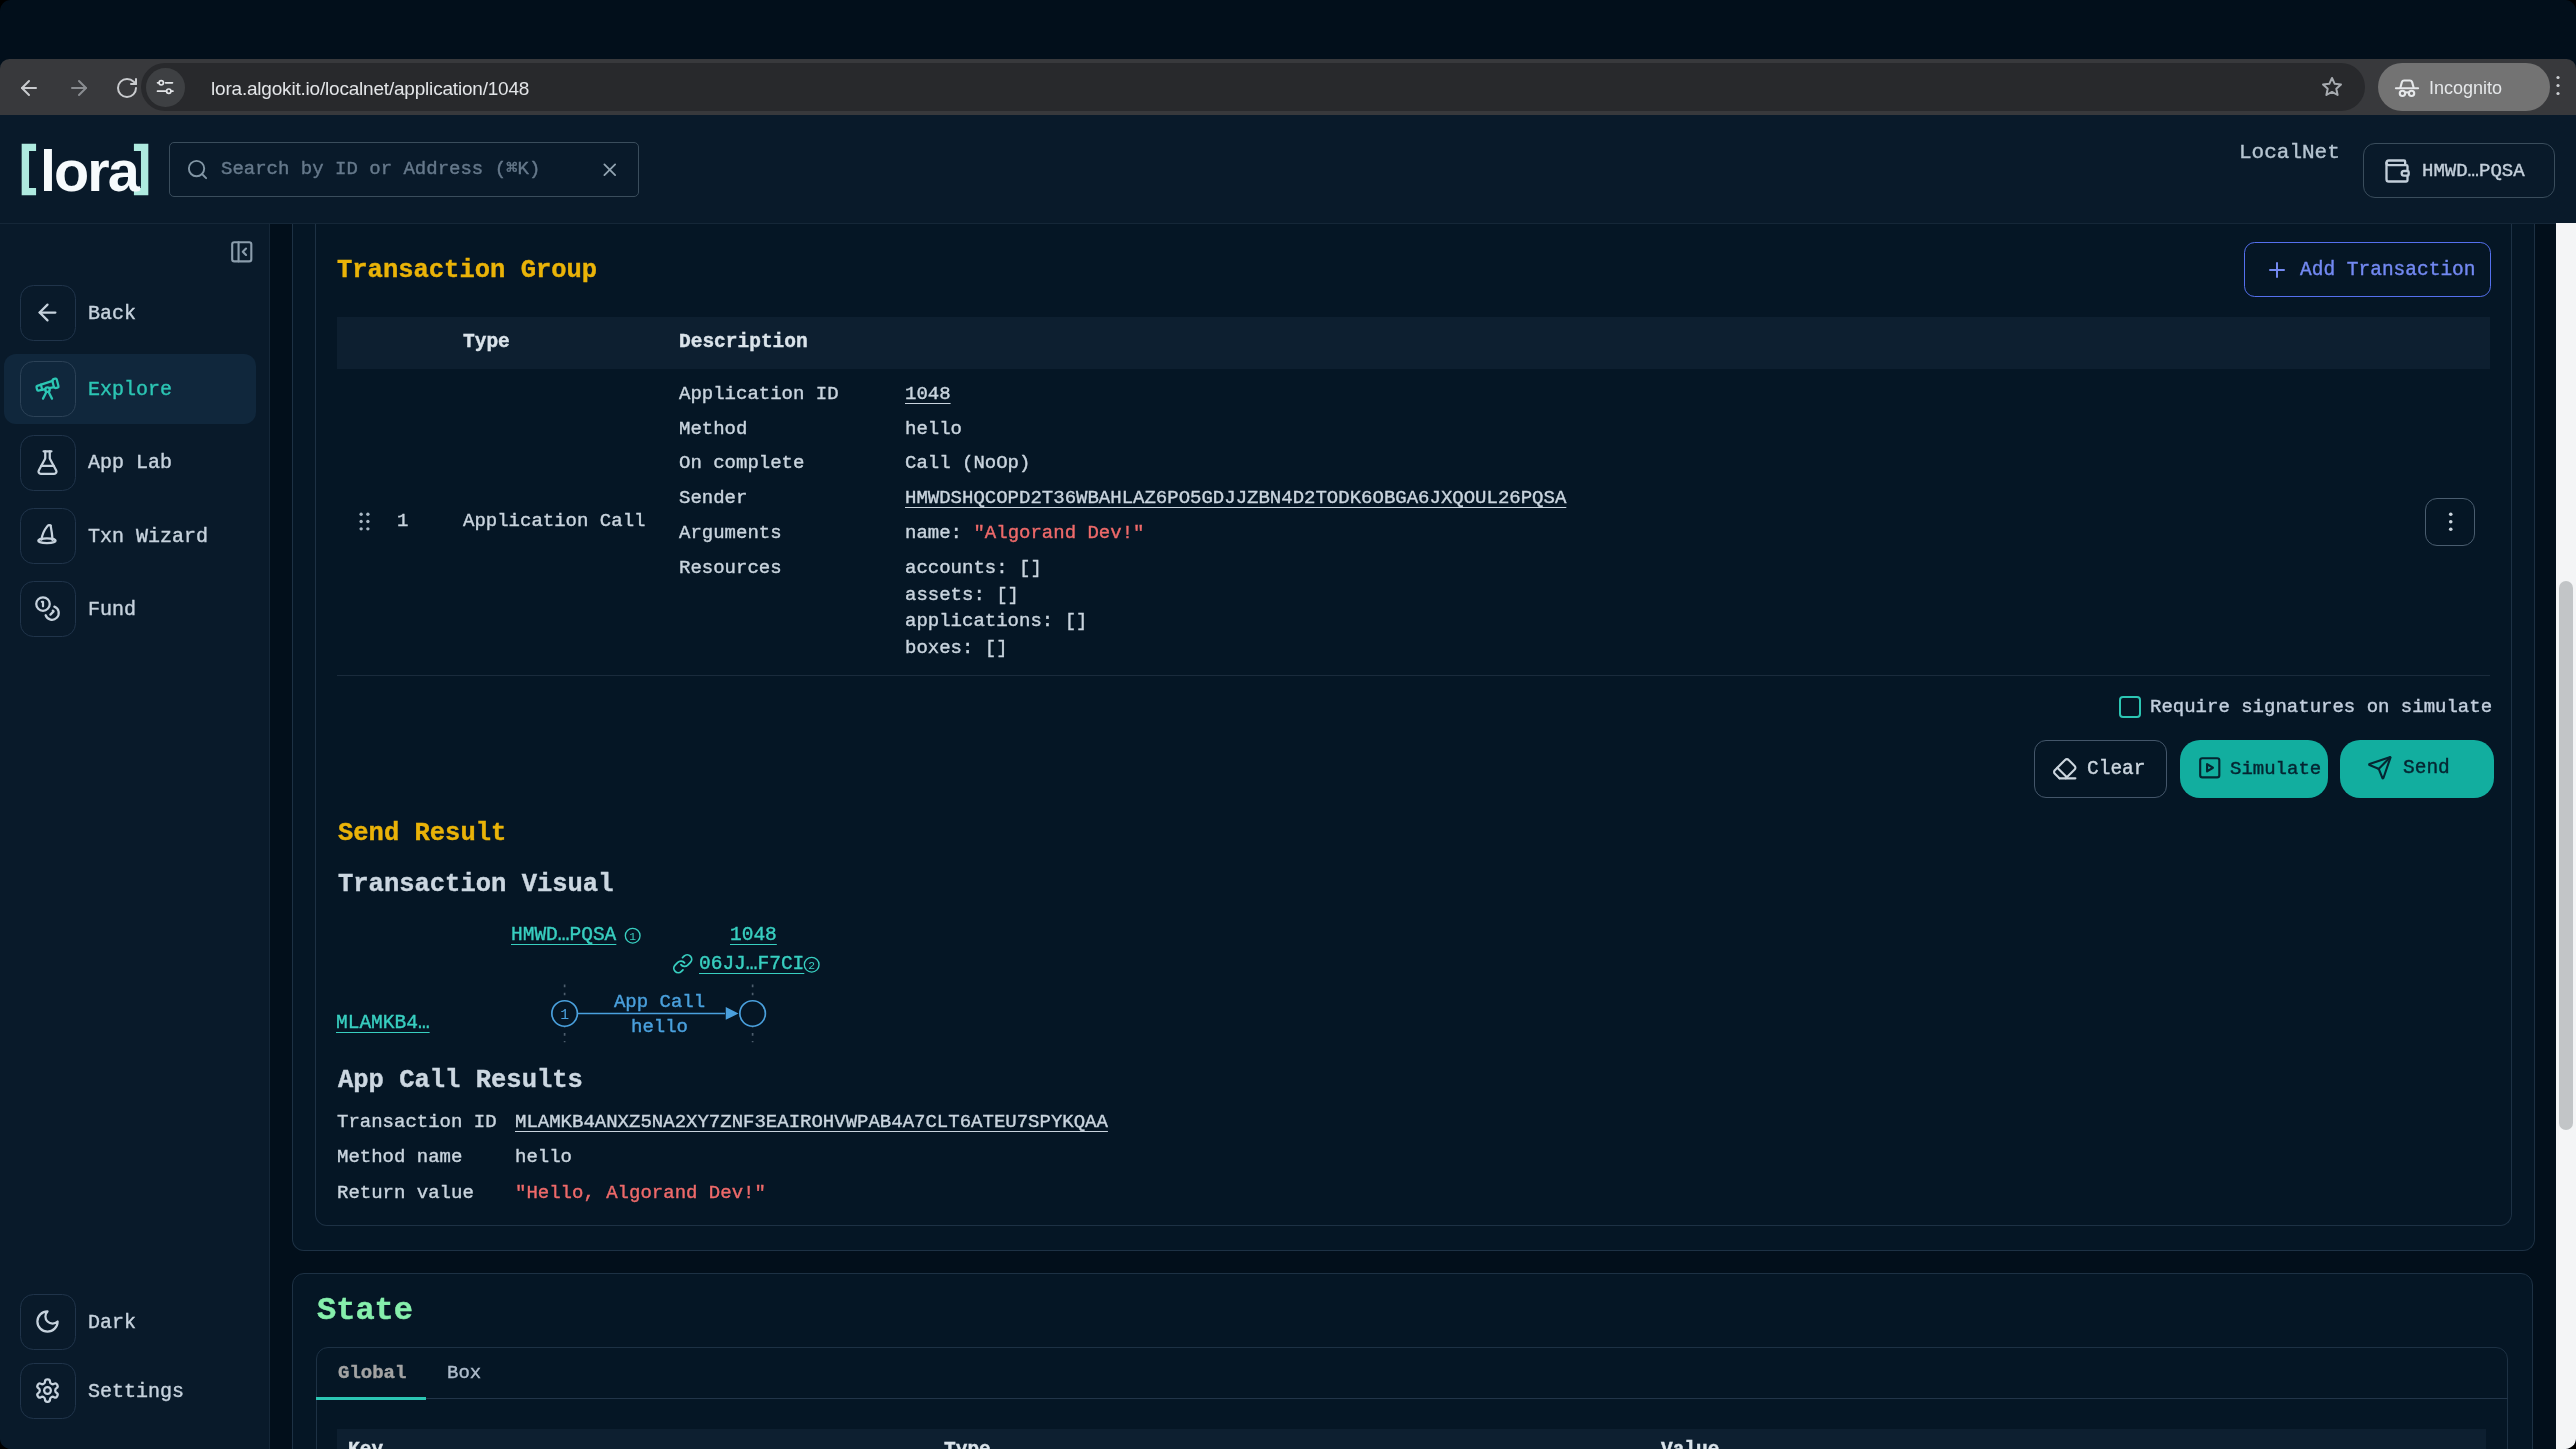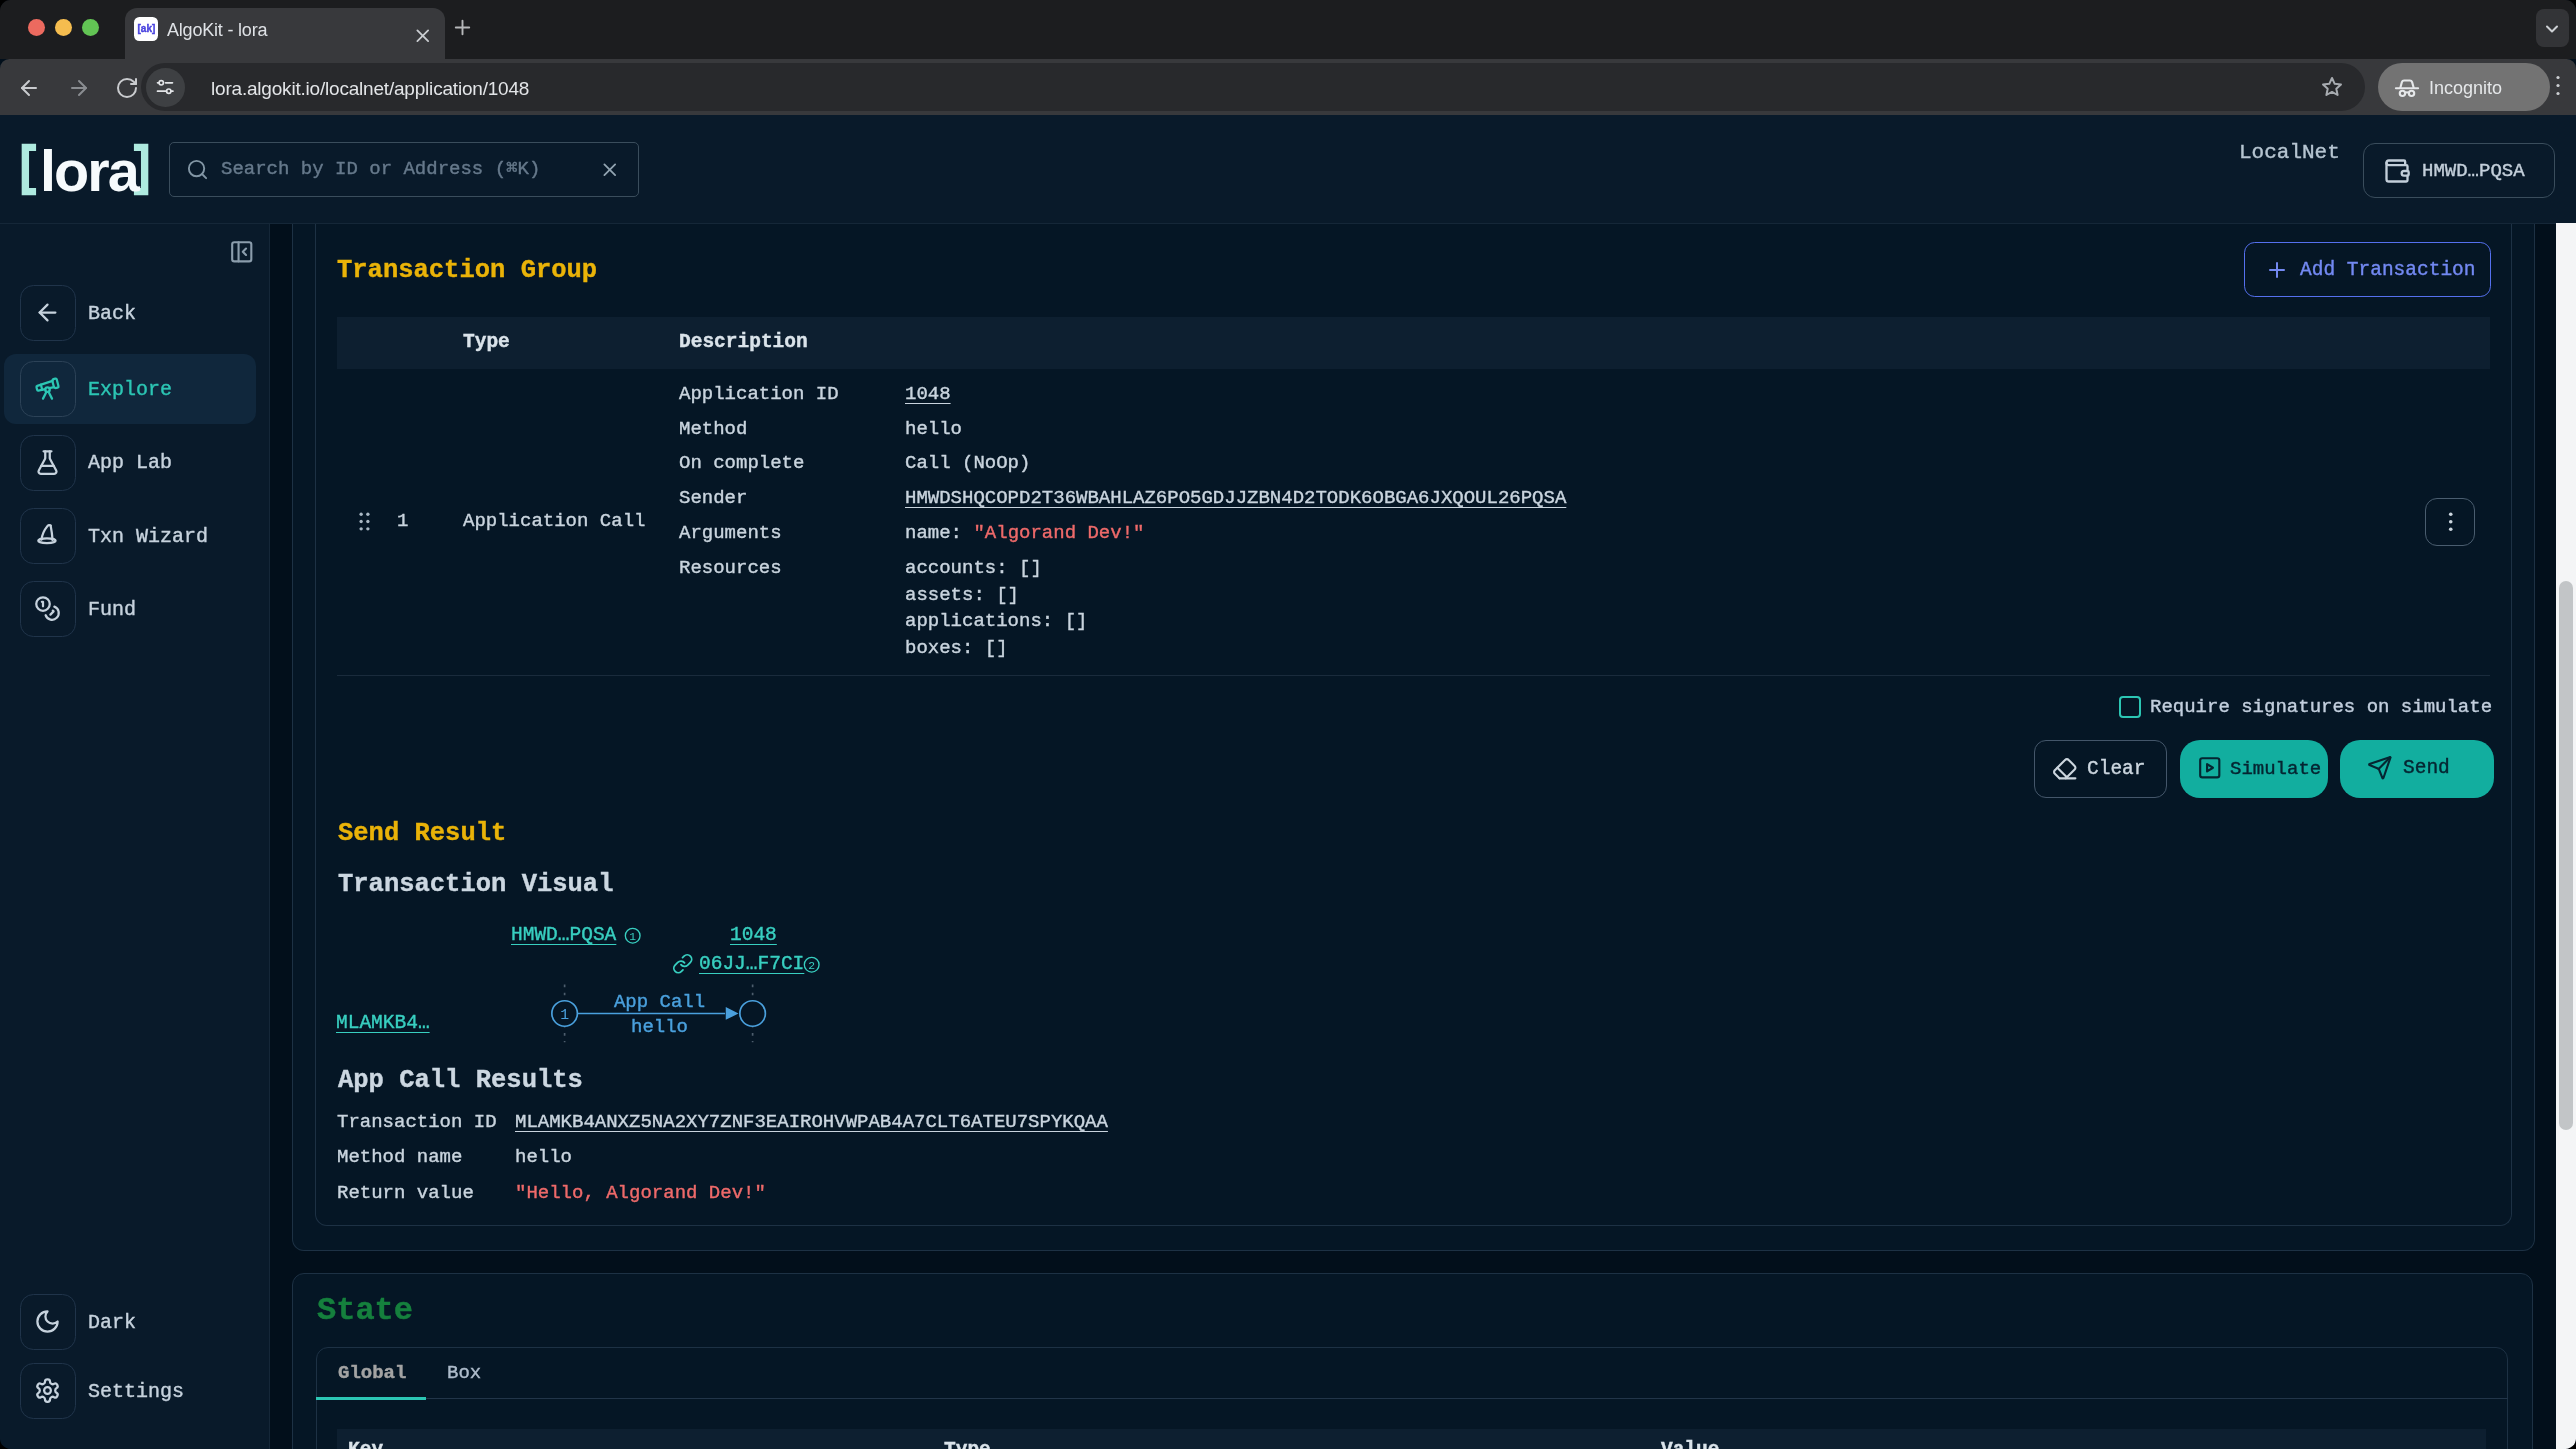--- a/index.html
+++ b/index.html
@@ -35,41 +35,20 @@
   .h2 { font-size:25.5px; font-weight:bold; color:#eab308; line-height:28px; }
   .h3 { font-size:25.5px; font-weight:bold; color:#ccd7e1; line-height:28px; }
   .lbl { font-size:19px; color:#c9d4de; line-height:23px; }
   .obtn { position:absolute; border:1.3px solid #44566a; border-radius:12px; }
   .tbtn { position:absolute; background:#12ae9f; border-radius:20px; }
 </style>
 </head>
 <body>
 <div class="win">
 
-  <div class="tabstrip">
-    <span class="light" style="left:28px;background:#ec6a5f"></span>
-    <span class="light" style="left:55px;background:#f5bd4f"></span>
-    <span class="light" style="left:82px;background:#62c454"></span>
-    <div class="tab">
-      <div class="fav">[ak]</div>
-      <div class="tabtitle">AlgoKit - lora</div>
-      <svg class="abs" style="left:287px;top:17px" width="21.5" height="21.5" viewBox="0 0 24 24" fill="none" stroke="#c9ccd0" stroke-width="2" stroke-linecap="round">
-          <path d="M18 6 6 18"></path>
-          <path d="m6 6 12 12"></path>
-        </svg>
-    </div>
-    <svg class="abs" style="left:451px;top:16px" width="23" height="23" viewBox="0 0 24 24" fill="none" stroke="#b6b8ba" stroke-width="2" stroke-linecap="round">
-        <path d="M5 12h14"></path>
-        <path d="M12 5v14"></path>
-      </svg>
-    <div class="chevbtn"></div>
-    <svg class="abs" style="left:2542px;top:19px" width="20" height="20" viewBox="0 0 24 24" fill="none" stroke="#cdd0d4" stroke-width="2.4" stroke-linecap="round" stroke-linejoin="round">
-        <path d="m6 9 6 6 6-6"></path>
-      </svg>
-  </div>
   <div class="toolbar">
     <svg class="abs" style="left:17.4px;top:17px" width="24" height="24" viewBox="0 0 24 24" fill="none" stroke="#c9cbce" stroke-width="2" stroke-linecap="round" stroke-linejoin="round">
         <path d="m12 19-7-7 7-7"></path>
         <path d="M19 12H5"></path>
       </svg>
     <svg class="abs" style="left:67px;top:17px" width="24" height="24" viewBox="0 0 24 24" fill="none" stroke="#8a8d91" stroke-width="2" stroke-linecap="round" stroke-linejoin="round">
         <path d="m12 5 7 7-7 7"></path>
         <path d="M5 12h14"></path>
       </svg>
     <svg class="abs" style="left:115px;top:17px" width="24" height="24" viewBox="0 0 24 24" fill="none" stroke="#c9cbce" stroke-width="2" stroke-linecap="round" stroke-linejoin="round">
@@ -318,21 +297,21 @@
 
     <div class="abs h3" style="left:68px;top:843px">App Call Results</div>
     <div class="abs lbl" style="left:67px;top:887px">Transaction ID</div>
     <div class="abs lbl lnk" style="left:245px;top:887px">MLAMKB4ANXZ5NA2XY7ZNF3EAIROHVWPAB4A7CLT6ATEU7SPYKQAA</div>
     <div class="abs lbl" style="left:67px;top:922px">Method name</div>
     <div class="abs lbl" style="left:245px;top:922px">hello</div>
     <div class="abs lbl" style="left:67px;top:958px">Return value</div>
     <div class="abs lbl" style="left:245px;top:958px;color:#ee6a6a">"Hello, Algorand Dev!"</div>
 
     <div class="abs" style="left:21.5px;top:1049px;width:2241px;height:402px;border:1.3px solid #1d3144;border-radius:12px;background:#051625"></div>
-    <div class="abs" style="left:47px;top:1069px;font-size:32px;font-weight:bold;color:#15803d;line-height:35px">State</div>
+    <div class="abs" style="left:47px;top:1069px;font-size:32px;font-weight:bold;color:#86efac;line-height:35px">State</div>
     <div class="abs" style="left:46px;top:1123px;width:2192px;height:335px;border:1.3px solid #1d3144;border-radius:12px 12px 0 0;background:#051625"></div>
     <div class="abs" style="left:68px;top:1138px;font-size:19px;font-weight:bold;color:#a3a3a3;line-height:23px">Global</div>
     <div class="abs" style="left:177px;top:1138px;font-size:19px;color:#aebccb;line-height:23px">Box</div>
     <div class="abs" style="left:46px;top:1174px;width:2192px;height:1.3px;background:#223549"></div>
     <div class="abs" style="left:46px;top:1173px;width:110px;height:3.4px;background:#2cc6b4"></div>
     <div class="abs" style="left:67px;top:1205px;width:2149px;height:40px;background:#0d1f30"></div>
     <div class="abs" style="left:78px;top:1215px;font-size:19.5px;font-weight:bold;color:#dae3ea;line-height:23px">Key</div>
     <div class="abs" style="left:674px;top:1215px;font-size:19.5px;font-weight:bold;color:#dae3ea;line-height:23px">Type</div>
     <div class="abs" style="left:1391px;top:1215px;font-size:19.5px;font-weight:bold;color:#dae3ea;line-height:23px">Value</div>
   </div>

